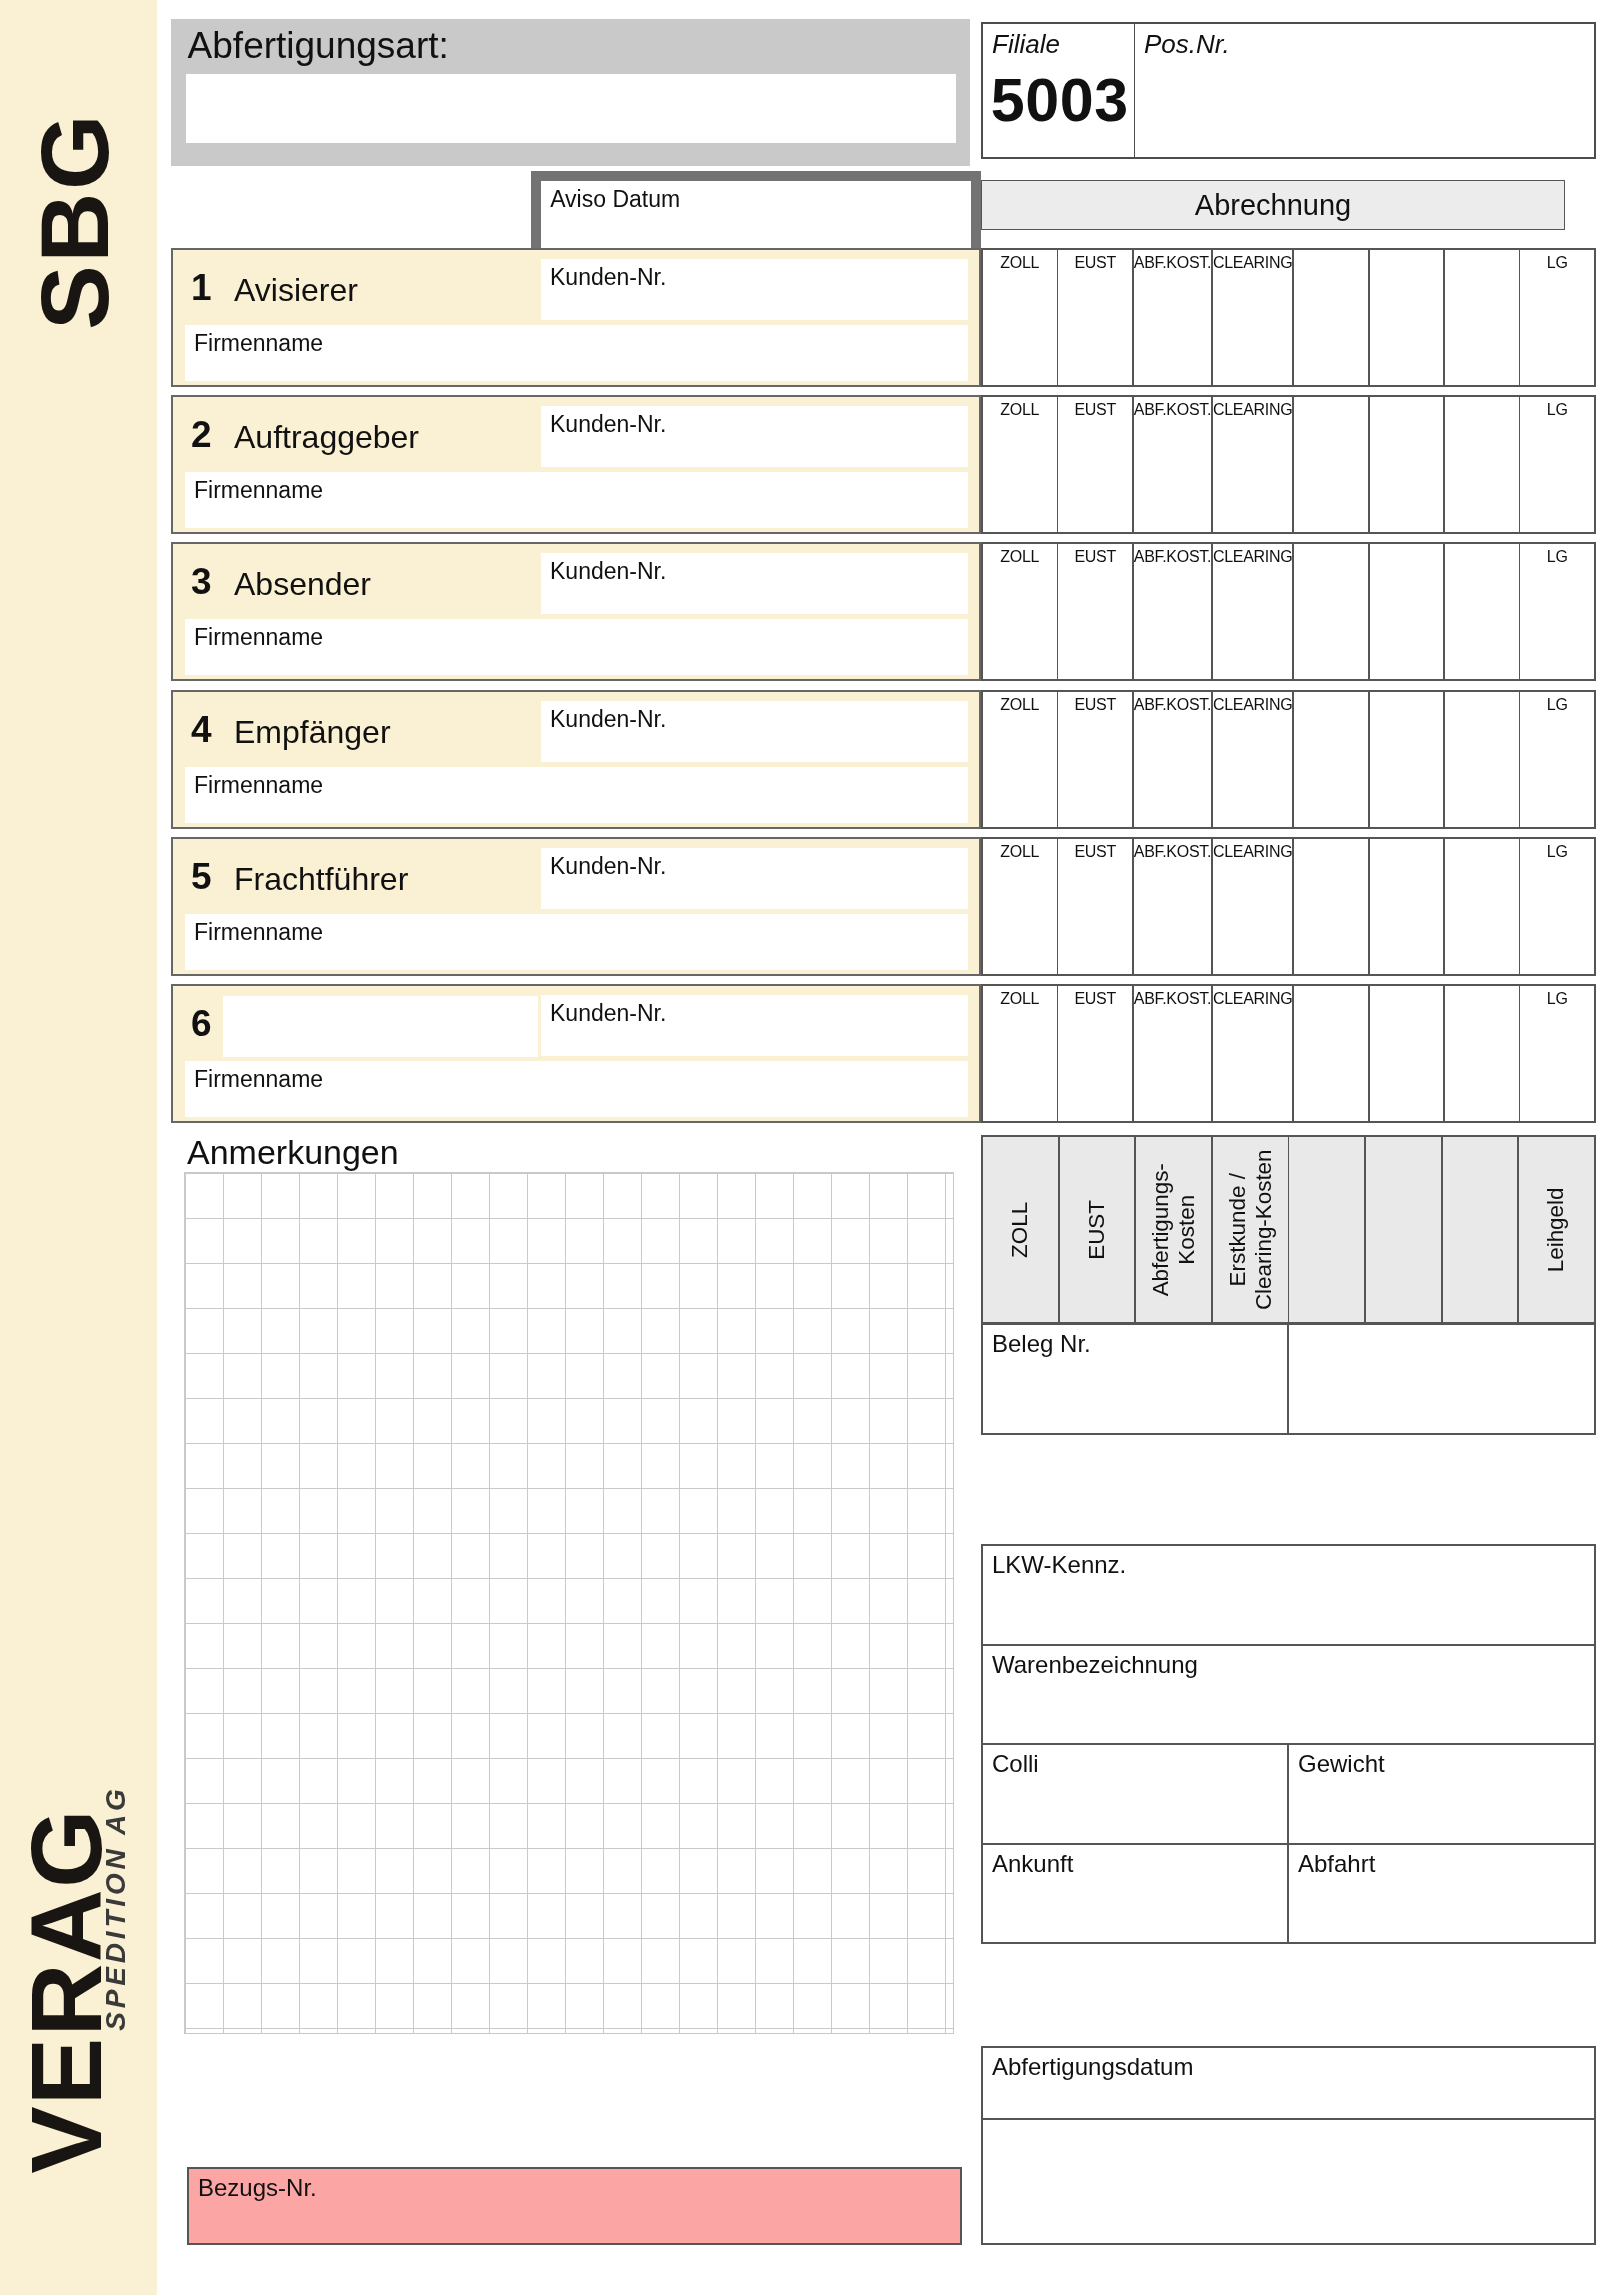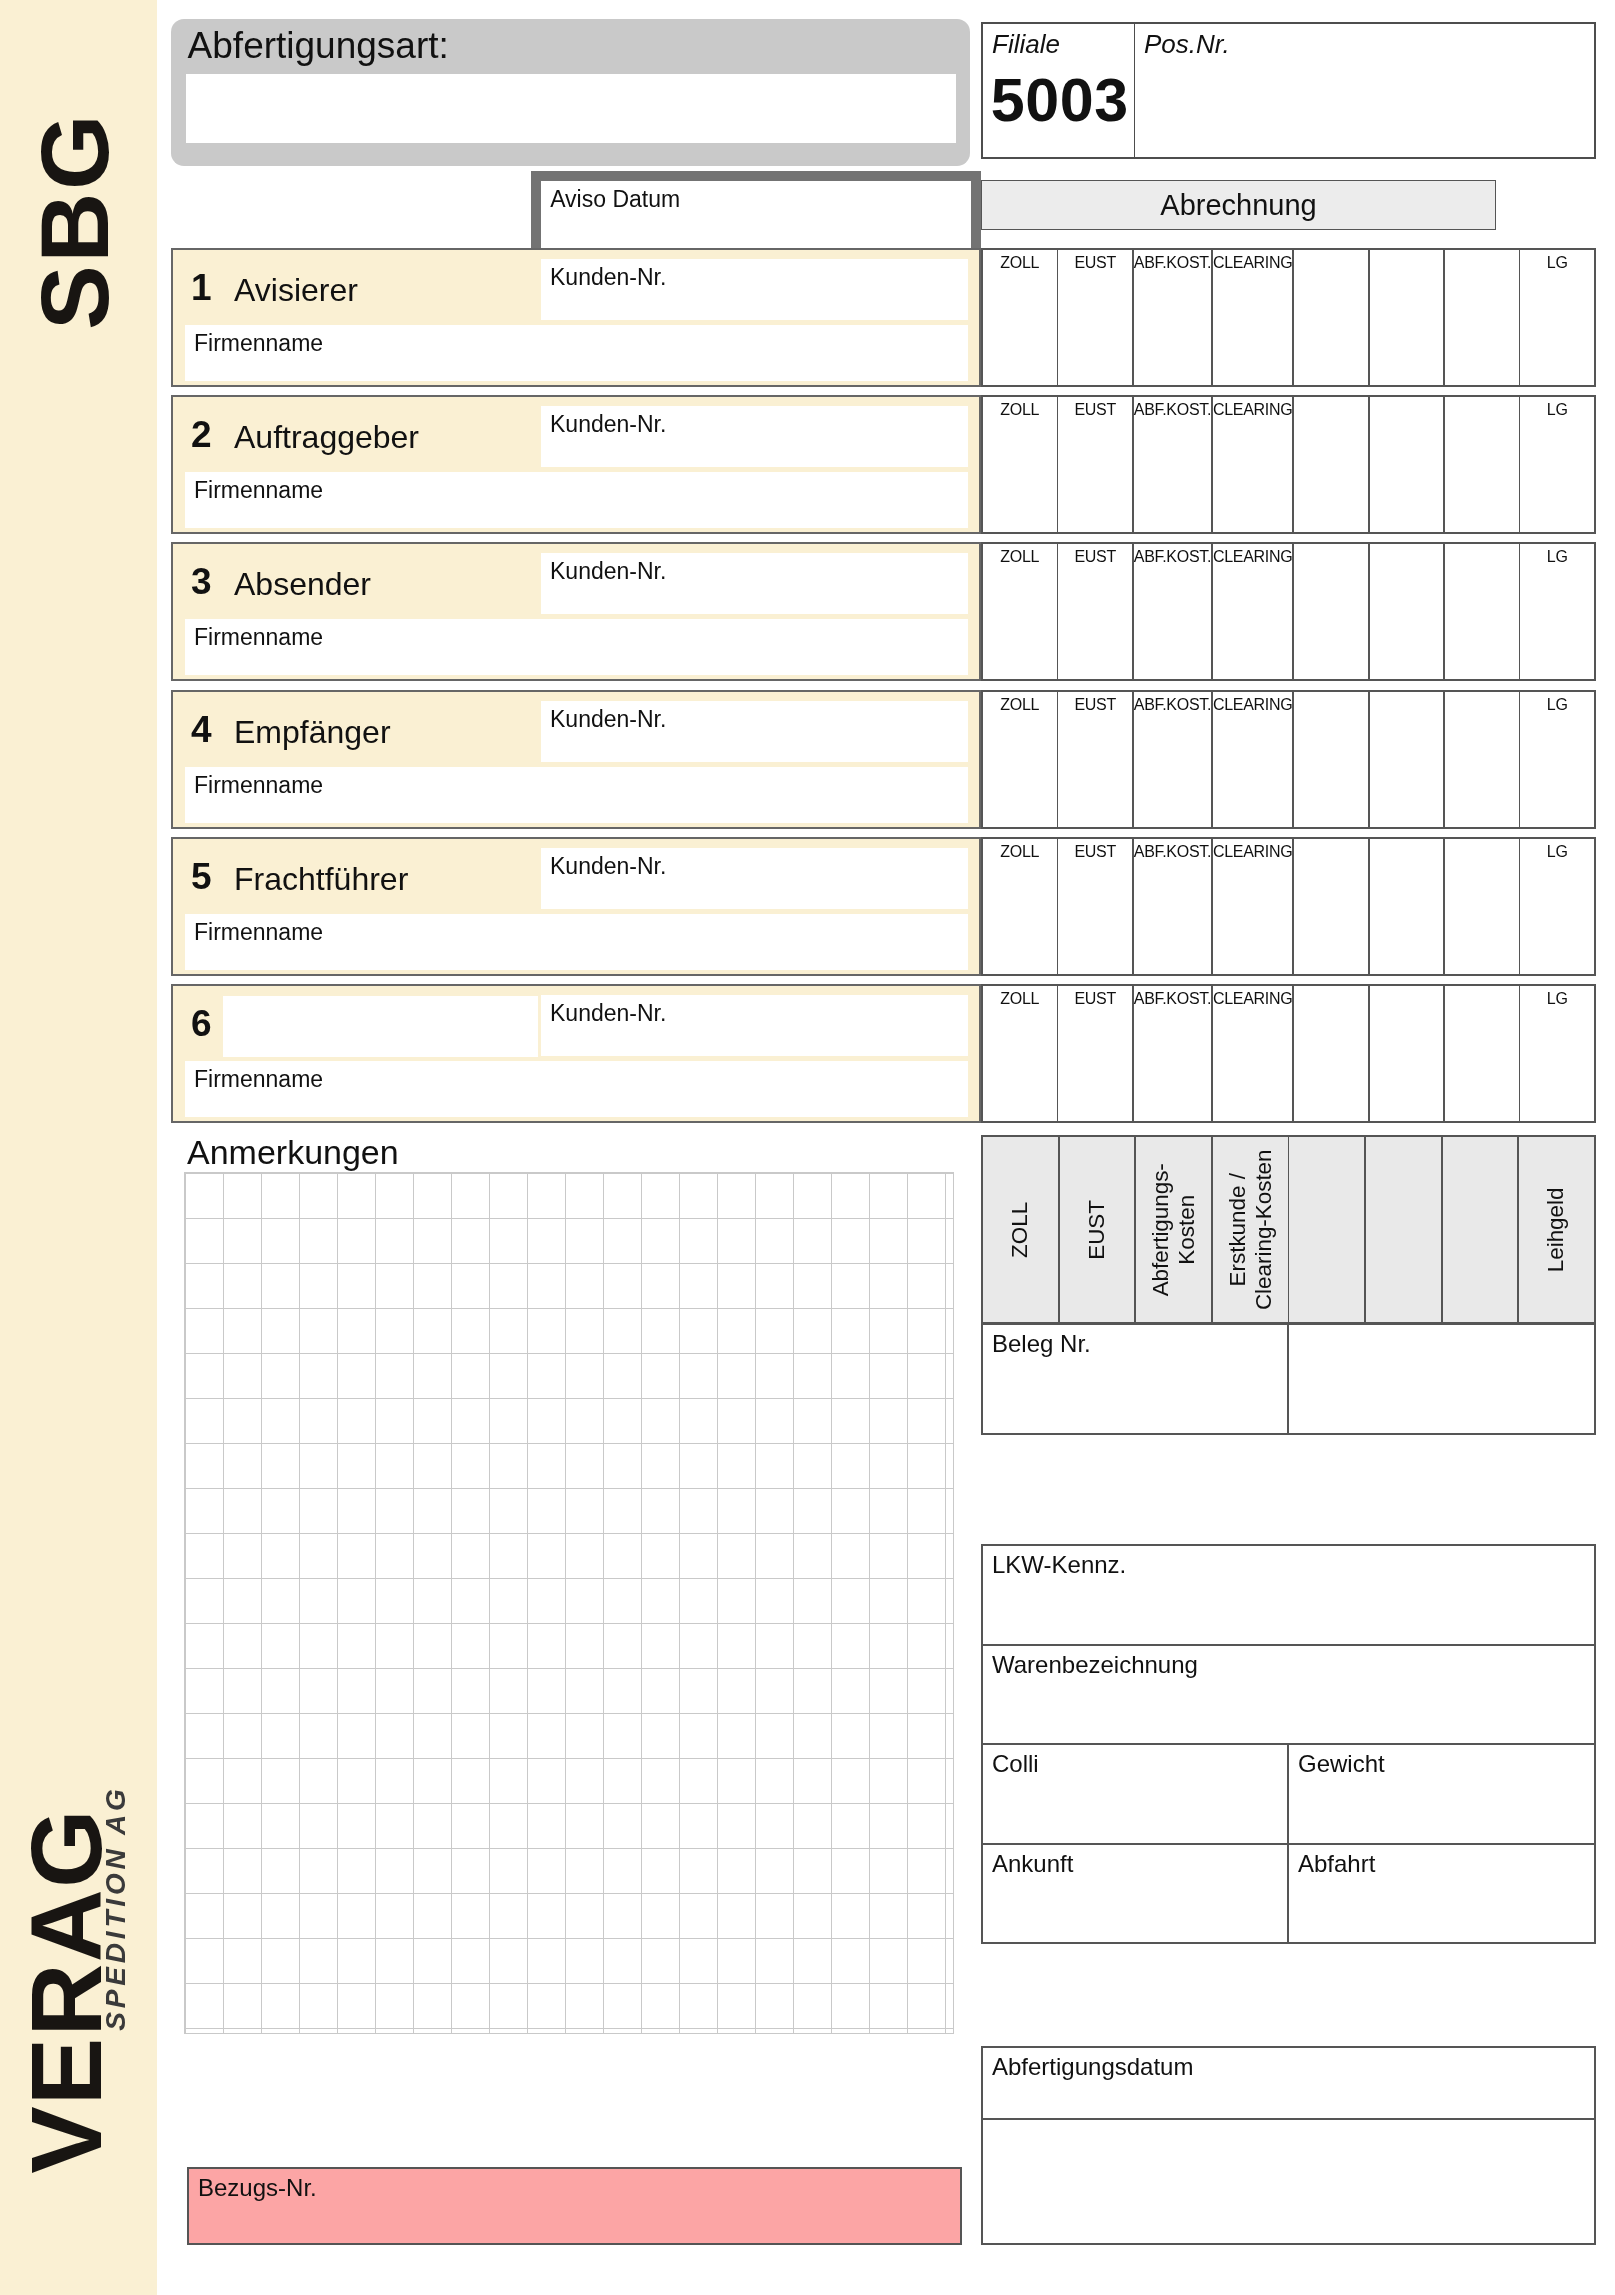--- a/index.html
+++ b/index.html
@@ -8,21 +8,21 @@
   #page{position:relative;width:1616px;height:2295px;background:#ffffff;overflow:hidden;}
 
   
   #sidebar{position:absolute;left:0;top:0;width:157px;height:2295px;background:#FAF0D3;}
   .rot{position:absolute;transform:translate(-50%,-50%) rotate(-90deg);transform-origin:center;white-space:nowrap;}
   #sbg-logo{left:75px;top:221px;font-size:97px;font-weight:900;letter-spacing:2.6px;color:#181512;}
   #verag-logo{left:66px;top:1991px;font-size:101px;font-weight:900;letter-spacing:1.3px;color:#181512;}
   #spedition-logo{left:116px;top:1908px;font-size:28px;font-weight:bold;font-style:italic;letter-spacing:3.8px;color:#3a3a3a;}
 
   
-  #abf-header{position:absolute;left:171px;top:19px;width:799px;height:147px;background:#C9C9C9;border-radius:13px;}
+  #abf-header{position:absolute;left:171px;top:19px;width:799px;height:147px;background:#C9C9C9;}
   #abf-header .hdr-label{position:absolute;left:16.6px;top:6.4px;font-size:37px;color:#111;}
   #abf-input{position:absolute;left:15.3px;top:55px;width:770px;height:69px;background:#ffffff;}
 
   #filiale-box{position:absolute;left:981px;top:22.4px;width:615px;height:137px;background:#fff;border:2.6px solid #4d4d4d;display:flex;}
   #filiale-cell{width:152px;border-right:1.9px solid #4d4d4d;position:relative;}
   #posnr-cell{flex:1;position:relative;}
   .cell-label{position:absolute;left:9px;top:5.1px;font-size:26px;font-style:italic;}
   #filiale-value{position:absolute;left:7.7px;top:41px;font-size:61px;font-weight:bold;letter-spacing:0.6px;}
 
   
@@ -32,21 +32,21 @@
 
   
   .section{position:absolute;left:171px;width:810px;height:139px;background:#FAF0D3;border:2.6px solid #666;}
   .sec-num{position:absolute;left:18px;top:16.6px;font-size:37px;font-weight:bold;}
   .sec-label{position:absolute;left:61px;top:22px;font-size:32px;}
   .sec-label-box{position:absolute;left:50px;top:10.2px;width:315px;height:61px;background:#fff;}
   .kunden-box{position:absolute;left:368px;top:9px;width:427px;height:61px;background:#fff;}
   .firmen-box{position:absolute;left:12px;top:75px;width:783px;height:56px;background:#fff;}
 
   
-  #abrechnung-header{position:absolute;left:981px;top:180px;width:515px;height:50px;background:#ECECEC;border:1.9px solid #555;display:flex;align-items:center;justify-content:center;font-size:29px;}
+  #abrechnung-header{position:absolute;left:981px;top:180px;width:584px;height:50px;background:#ECECEC;border:1.9px solid #555;display:flex;align-items:center;justify-content:center;font-size:29px;}
   .abr-row{position:absolute;left:981px;width:615px;height:139px;border:2.6px solid #555;display:grid;grid-template-columns:repeat(8,1fr);background:#555;grid-gap:1.9px;}
   .abr-cell{background:#fff;position:relative;text-align:center;}
   .abr-cell span{display:inline-block;margin-top:3.8px;font-size:16px;letter-spacing:-0.3px;}
   #abr-footer{position:absolute;left:981px;top:1135px;width:615px;height:189px;border:2.6px solid #555;display:grid;grid-template-columns:repeat(8,1fr);background:#555;grid-gap:1.9px;}
   .abr-fcell{background:#E9E9E9;display:flex;align-items:center;justify-content:center;overflow:hidden;}
   .abr-fcell span{transform:rotate(-90deg);white-space:pre;text-align:center;font-size:22.4px;line-height:1.15;}
 
   #beleg-row{position:absolute;left:981px;top:1323px;width:615px;height:112px;border:2.6px solid #555;display:flex;background:#fff;}
   #beleg-cell{width:306px;border-right:2.6px solid #555;position:relative;}
   #betrag-cell{flex:1;position:relative;}

